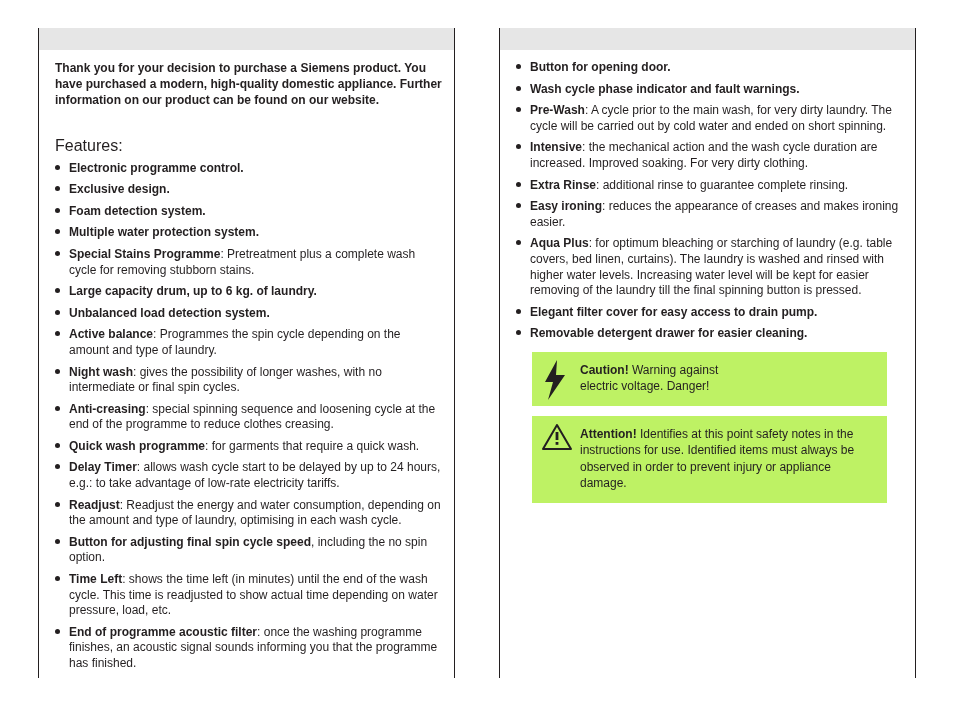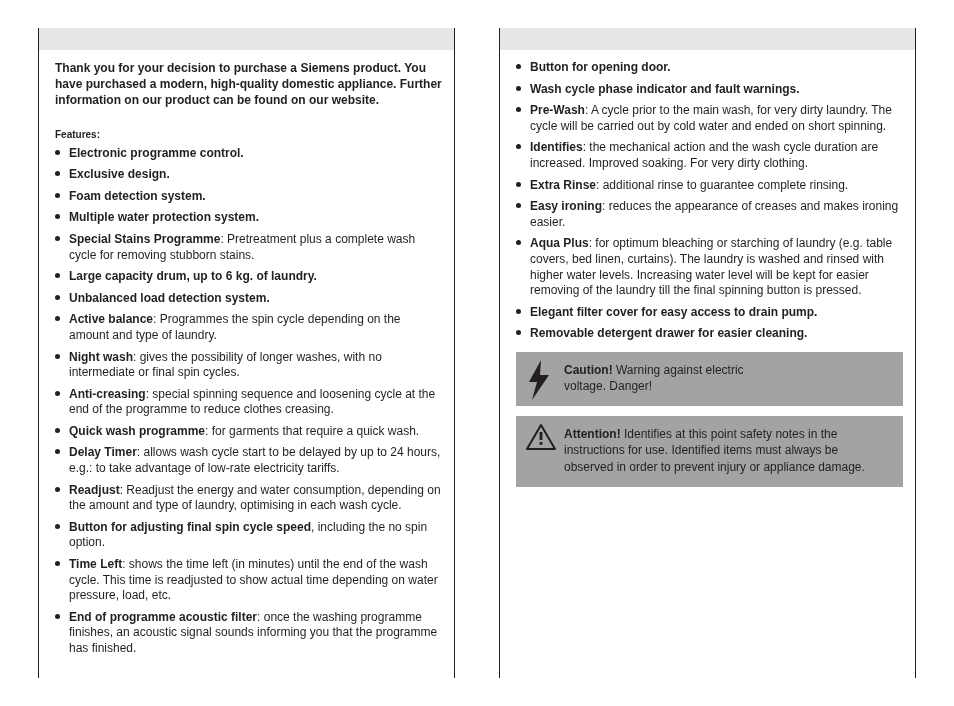--- a/index.html
+++ b/index.html
@@ -2,28 +2,28 @@
 <html><head>
 <meta charset="utf-8">
 <style>
 body{margin:0;font-family:Arial,Helvetica,sans-serif;font-size:12px;color:#231f20;background:#fff}
 .page{position:relative;width:954px;height:706px;margin:0 auto;background:#fff}
 .col{position:absolute;top:28px;width:415px;height:650px;border-left:1px solid #231f20;border-right:1px solid #231f20}
 .col.left{left:38px}
 .col.right{right:38px}
 .header{height:22px;background:#e6e6e6}
 .content{padding:10px 12px 0 16px}
-.feature-title{font-weight:bold;margin:20px 0 6px 0;font-size:10px}
+.feature-title{font-weight:normal;margin:28px 0 6px 0;font-size:16px}
 .intro{font-weight:bold;margin:0 0 8px 0;font-size:12px;line-height:1.35}
 ul.items{margin:0;padding:0;list-style:none}
 .item{position:relative;padding-left:14px;margin-bottom:6px;line-height:1.3}
 .item .dot{position:absolute;left:0;top:4px;width:5px;height:5px;border-radius:50%;background:#231f20}
 .item .label{font-weight:bold}
 .item .desc{font-weight:normal}
-.wbox{position:relative;margin:10px 0;background:#a3a3a3;padding:10px 16px 12px 48px;line-height:1.35}
+.wbox{position:relative;margin:10px 16px;background:#bef264;padding:10px 16px 12px 48px;line-height:1.35}
 .wbox .ic{position:absolute;left:10px;top:8px}
 .wbox .lead{font-weight:bold}
 </style>
 </head>
 <body>
 
 <div class="page">
   <div class="col left">
     <div class="header"></div>
     <div class="content">
@@ -50,21 +50,21 @@
     </div>
   </div>
 
   <div class="col right">
     <div class="header"></div>
     <div class="content">
       <ul class="items">
           <li class="item"><span class="dot"></span><span class="label">Button for opening door.</span></li>
           <li class="item"><span class="dot"></span><span class="label">Wash cycle phase indicator and fault warnings.</span></li>
           <li class="item"><span class="dot"></span><span class="label">Pre-Wash</span><span class="desc">: A cycle prior to the main wash, for very dirty laundry. The cycle will be carried out by cold water and ended on short spinning.</span></li>
-          <li class="item"><span class="dot"></span><span class="label">Identifies</span><span class="desc">: the mechanical action and the wash cycle duration are increased. Improved soaking. For very dirty clothing.</span></li>
+          <li class="item"><span class="dot"></span><span class="label">Intensive</span><span class="desc">: the mechanical action and the wash cycle duration are increased. Improved soaking. For very dirty clothing.</span></li>
           <li class="item"><span class="dot"></span><span class="label">Extra Rinse</span><span class="desc">: additional rinse to guarantee complete rinsing.</span></li>
           <li class="item"><span class="dot"></span><span class="label">Easy ironing</span><span class="desc">: reduces the appearance of creases and makes ironing easier.</span></li>
           <li class="item"><span class="dot"></span><span class="label">Aqua Plus</span><span class="desc">: for optimum bleaching or starching of laundry (e.g. table covers, bed linen, curtains). The laundry is washed and rinsed with higher water levels. Increasing water level will be kept for easier removing of the laundry till the final spinning button is pressed.</span></li>
           <li class="item"><span class="dot"></span><span class="label">Elegant filter cover for easy access to drain pump.</span></li>
           <li class="item"><span class="dot"></span><span class="label">Removable detergent drawer for easier cleaning.</span></li>
         </ul>
 
       <div class="wbox" style="padding-right:130px">
         <span class="ic">
           <svg width="26" height="40" viewBox="0 0 26 40">

